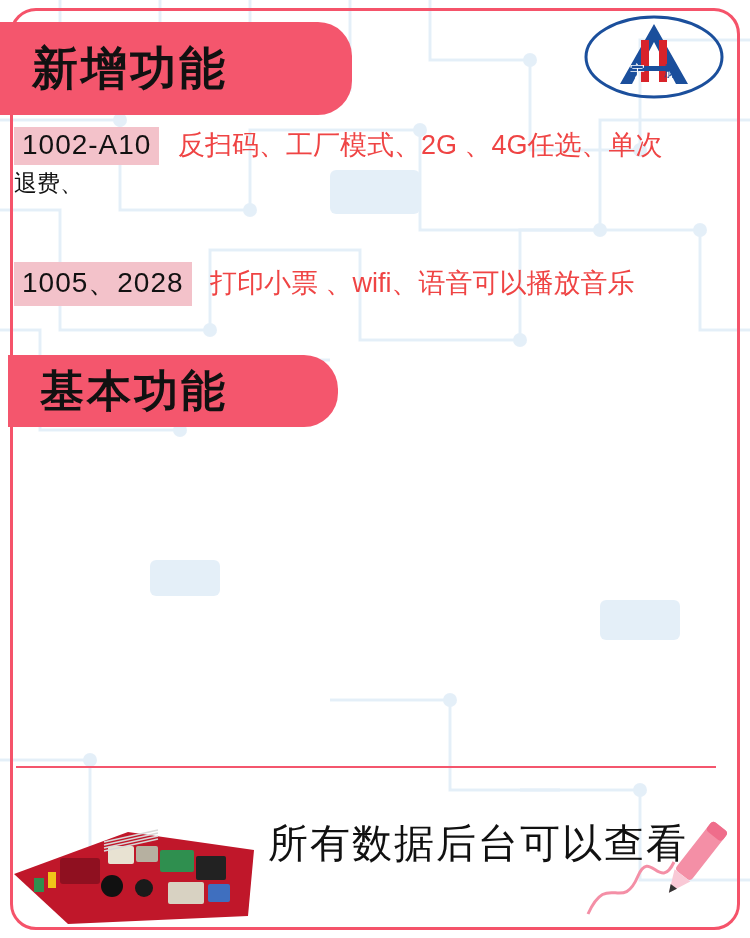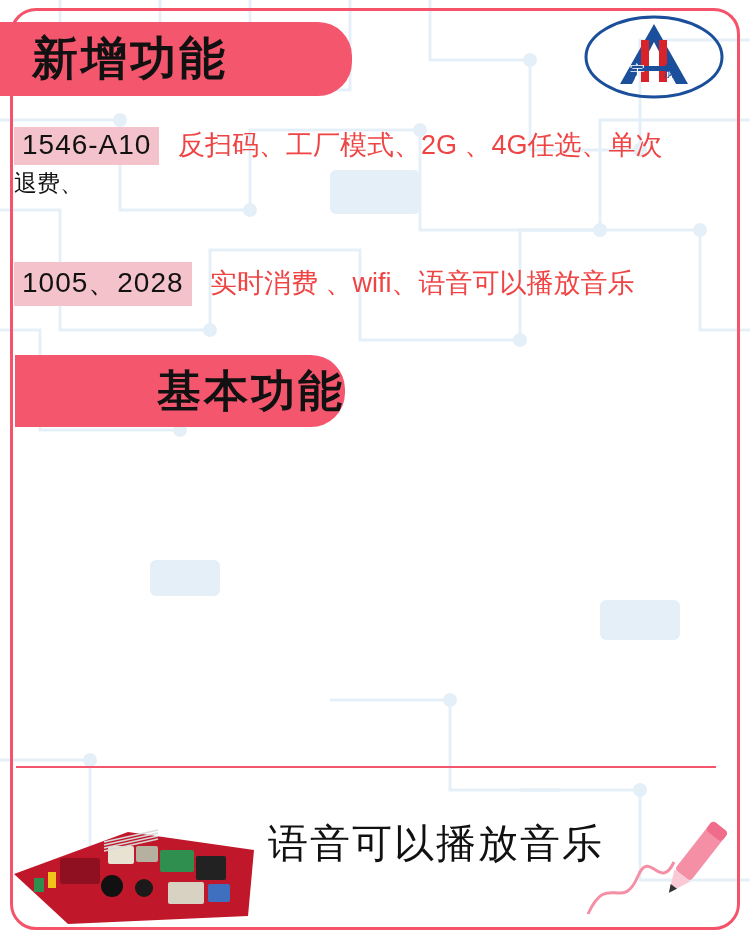--- a/index.html
+++ b/index.html
@@ -55,27 +55,27 @@
   }
   .banner-text {
     color: #111111;
     font-weight: bold;
     letter-spacing: 3px;
     white-space: nowrap;
   }
 
   #banner-new {
     left: 0px; top: 22px;
-    width: 352px; height: 74px;
+    width: 352px; height: 93px;
   }
   #banner-new .banner-text { font-size: 46px; }
 
   #banner-basic {
-    left: 15px; top: 355px;
-    width: 330px; height: 72px; justify-content: flex-end;
+    left: 8px; top: 355px;
+    width: 330px; height: 72px;
   }
   #banner-basic .banner-text { font-size: 44px; }
 
   
   .logo {
     position: absolute;
     right: 26px; top: 14px;
     width: 140px; height: 86px;
     z-index: 4;
   }
@@ -216,28 +216,28 @@
     <rect x="50" y="52" width="40" height="5" fill="#1b4f9c"></rect>
     <text x="46" y="62" font-family="Liberation Sans, sans-serif" font-size="15" fill="#ffffff">宇</text>
     <text x="80" y="62" font-family="Liberation Sans, sans-serif" font-size="15" fill="#1b4f9c">脉</text>
   </svg>
 
   <div class="banner" id="banner-new">
     <span class="banner-text">新增功能</span>
   </div>
 
   <div class="model-row" id="row-1002">
-    <span class="model-tag">1546-A10</span>
+    <span class="model-tag">1002-A10</span>
     <span class="model-desc">反扫码、工厂模式、2G 、4G任选、单次</span>
     <span class="model-desc-cont">退费、</span>
   </div>
 
   <div class="model-row" id="row-1005">
     <span class="model-tag">1005、2028</span>
-    <span class="model-desc">实时消费 、wifi、语音可以播放音乐</span>
+    <span class="model-desc">打印小票 、wifi、语音可以播放音乐</span>
   </div>
 
   <div class="banner" id="banner-basic">
     <span class="banner-text">基本功能</span>
   </div>
 
 
   <div class="rule"></div>
 
   <svg class="board-photo" viewBox="0 0 252 116">
@@ -254,21 +254,21 @@
     <g stroke="#d8d8d8" stroke-width="1.5">
       <path d="M96 30 L150 18"></path>
       <path d="M96 33 L150 21"></path>
       <path d="M96 36 L150 24"></path>
       <path d="M96 39 L150 27"></path>
     </g>
     <rect x="40" y="60" width="8" height="16" fill="#f0c419"></rect>
     <rect x="26" y="66" width="10" height="14" fill="#2f8f4f"></rect>
   </svg>
 
-  <div class="bottom-title">语音可以播放音乐</div>
+  <div class="bottom-title">所有数据后台可以查看</div>
 
   <svg class="pen-deco" viewBox="0 0 150 112">
     <path d="M2 96 C22 52, 36 96, 52 58 C64 30, 74 74, 88 44" fill="none" stroke="#f48fa6" stroke-width="3"></path>
     <g transform="rotate(38 110 40)">
       <rect x="100" y="0" width="20" height="62" rx="4" fill="#f48fa6"></rect>
       <rect x="100" y="0" width="20" height="12" rx="4" fill="#ef6d8b"></rect>
       <path d="M100 62 L110 84 L120 62 Z" fill="#f9c9d6"></path>
       <path d="M106 76 L110 84 L114 76 Z" fill="#333333"></path>
     </g>
   </svg>

